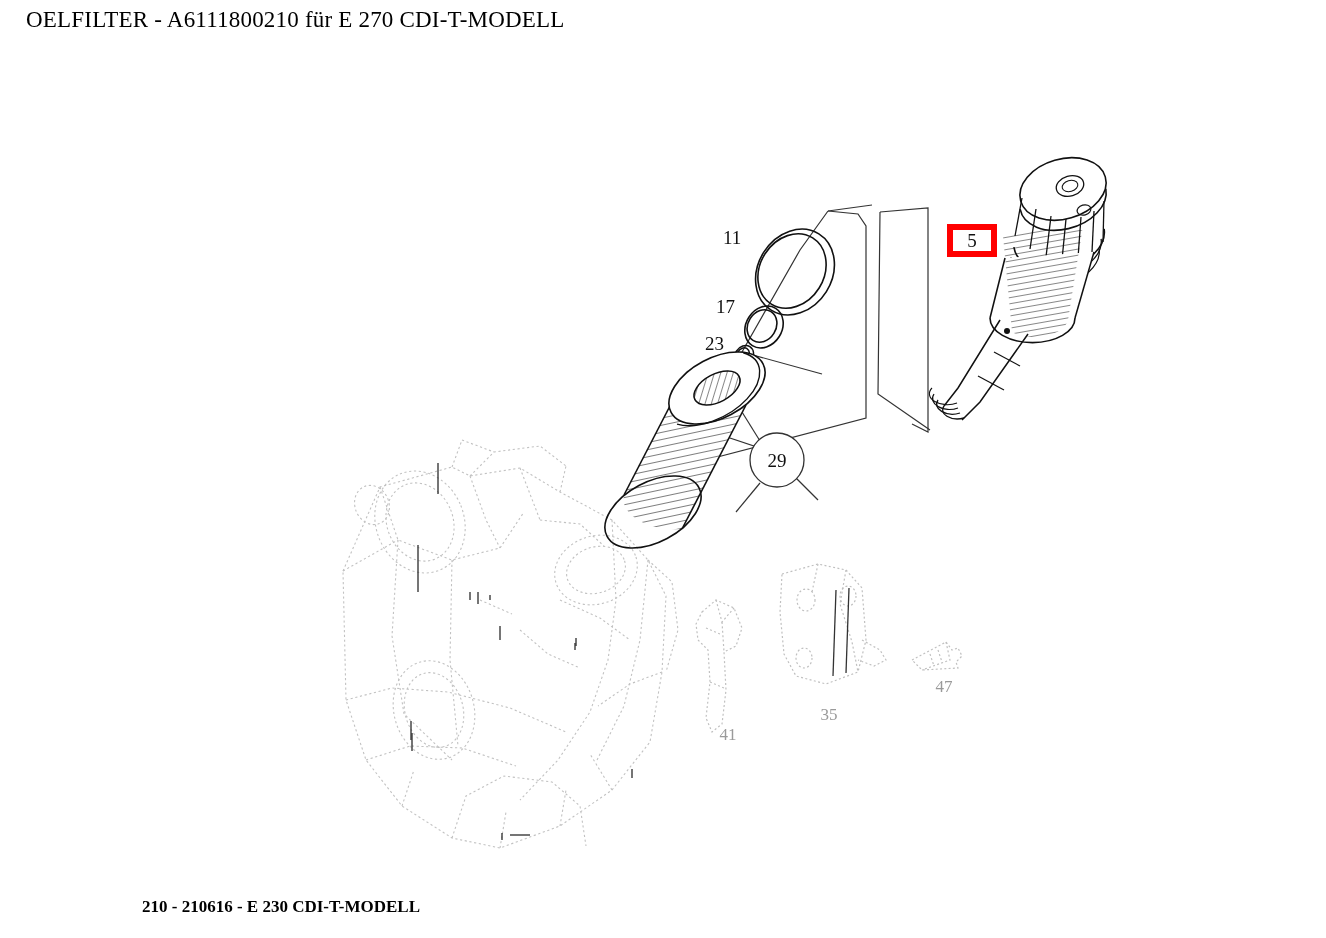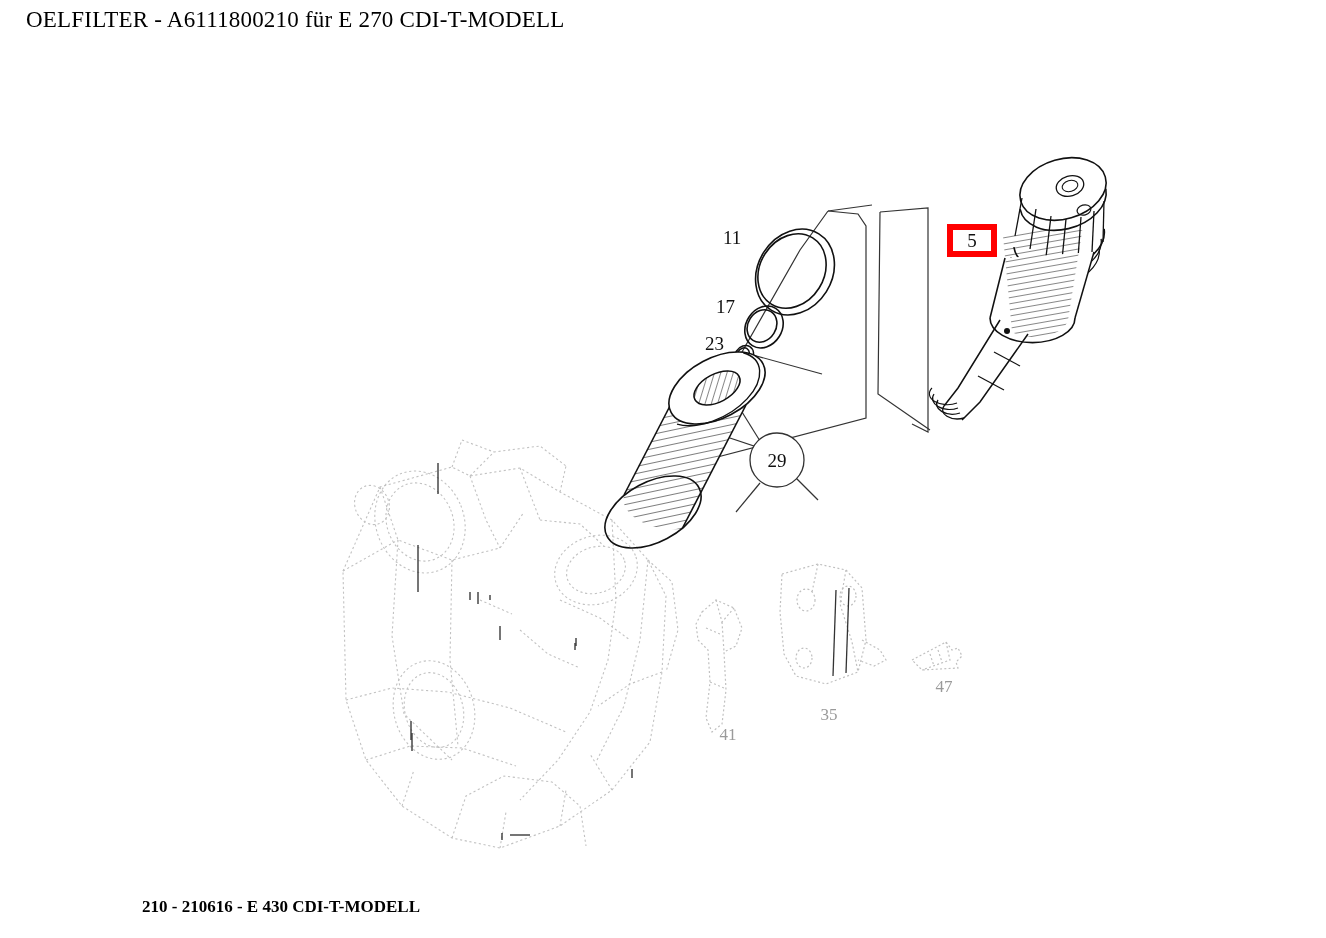--- a/index.html
+++ b/index.html
@@ -287,15 +287,15 @@
     <text class="cal-num" x="723" y="244" text-anchor="start">11</text>
     <text class="cal-num" x="716" y="313" text-anchor="start">17</text>
     <text class="cal-num" x="705" y="350" text-anchor="start">23</text>
 
   </svg>
 
   <div id="highlight-box">
     <span class="hl-label">5</span>
   </div>
 
-  <div id="footer">210 - 210616 - E 430 CDI-T-MODELL</div>
+  <div id="footer">210 - 210616 - E 230 CDI-T-MODELL</div>
 
 </div>
 
 </body></html>

